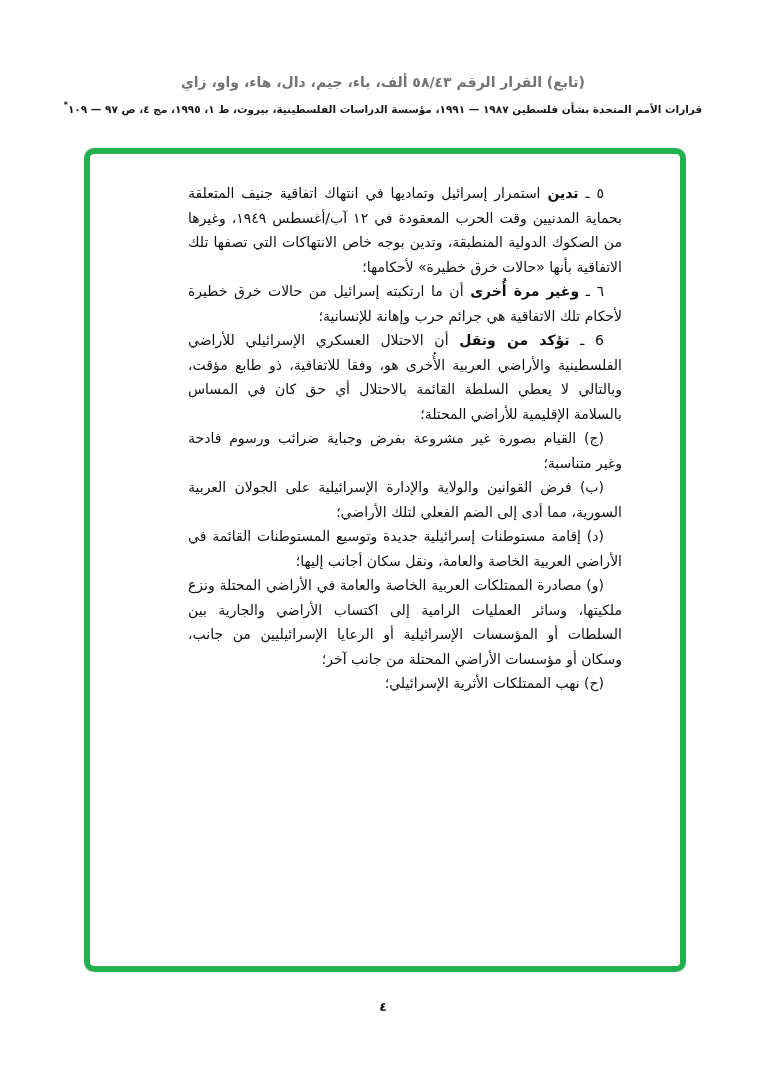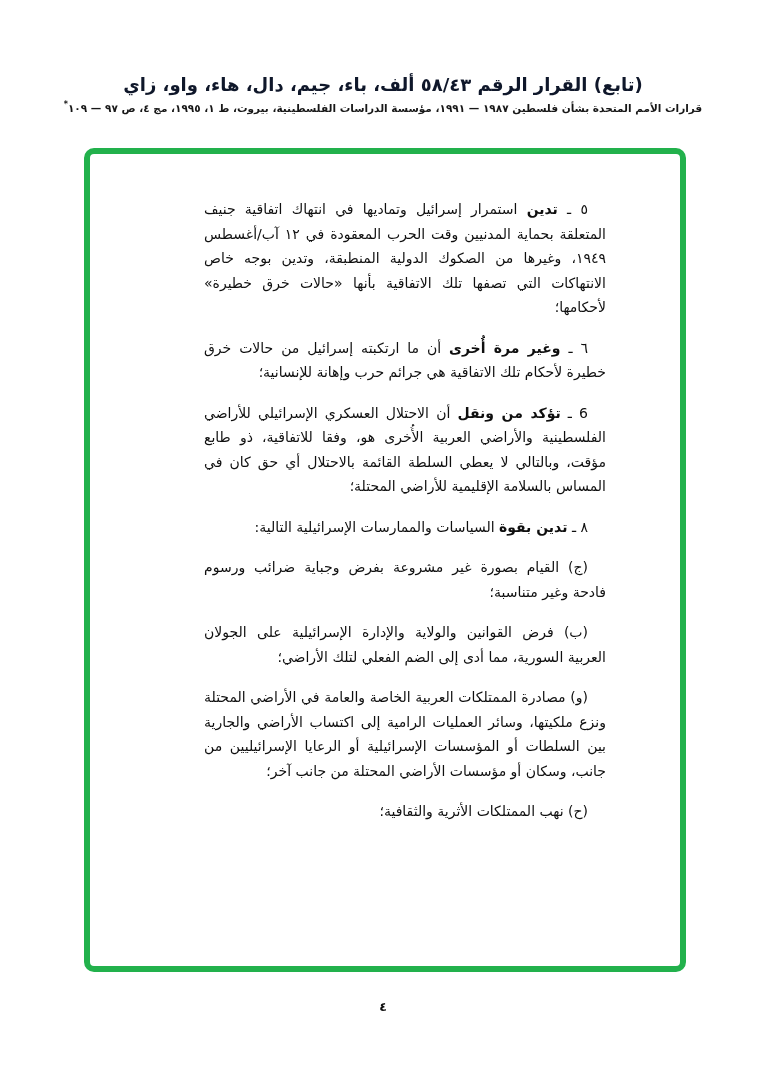--- a/index.html
+++ b/index.html
@@ -9,26 +9,26 @@
     width:766px;height:1084px;
     background:#ffffff;
     font-family:"DejaVu Sans",sans-serif;
     direction:rtl;
     overflow:hidden;
     color:#111111;
   }
   .header{position:absolute;top:74px;left:0;right:0;text-align:center;}
   .title{
     font-weight:bold;
-    font-size:18px;
+    font-size:14px;
     letter-spacing:0.2px;
-    color:#0f172a;
+    color:#737373;
   }
   .source{
-    margin-top:5px;
+    margin-top:11px;
     font-weight:bold;
     font-size:10.5px;
     color:#171717;
     white-space:nowrap;
   }
   .source sup{font-size:8px;}
   .green-box{
     position:absolute;
     left:84px;top:148px;
     width:602px;height:824px;
@@ -36,21 +36,21 @@
     border:6px solid #22b14c;
     border-radius:10px;
     background:#ffffff;
   }
   .text-col{
     position:absolute;
     top:27px;right:58px;
     width:434px;
   }
   .para{
-    margin:16px;
+    margin:0;
     text-align:justify;
     font-size:14px;
     line-height:24.5px;
     text-indent:18px;
     color:#0f0f0f;
   }
   .para b{font-weight:bold;}
   .footer{
     position:absolute;
     top:999px;left:0;right:0;
@@ -72,33 +72,33 @@
 
   <div class="green-box">
     <div class="text-col">
 
       <p class="para"><span>٥ ـ</span> <b>تدين</b> <span>استمرار إسرائيل وتماديها في انتهاك اتفاقية جنيف المتعلقة بحماية المدنيين وقت الحرب المعقودة في ١٢ آب/أغسطس ١٩٤٩، وغيرها من الصكوك الدولية المنطبقة، وتدين بوجه خاص الانتهاكات التي تصفها تلك الاتفاقية بأنها «حالات خرق خطيرة» لأحكامها؛</span></p>
 
       <p class="para"><span>٦ ـ</span> <b>وغير مرة أُخرى</b> <span>أن ما ارتكبته إسرائيل من حالات خرق خطيرة لأحكام تلك الاتفاقية هي جرائم حرب وإهانة للإنسانية؛</span></p>
 
       <p class="para"><span>6 ـ</span> <b>تؤكد من ونقل</b> <span>أن الاحتلال العسكري الإسرائيلي للأراضي الفلسطينية والأراضي العربية الأُخرى هو، وفقا للاتفاقية، ذو طابع مؤقت، وبالتالي لا يعطي السلطة القائمة بالاحتلال أي حق كان في المساس بالسلامة الإقليمية للأراضي المحتلة؛</span></p>
 
-      <p class="para"><span>٨ ـ</span> <b>تدين بقوة</b> <span>السياسات والممارسات الإسرائيلية التالية:</span></p>
 
 
       <p class="para"><span>(ج)</span> <span>القيام بصورة غير مشروعة بفرض وجباية ضرائب ورسوم فادحة وغير متناسبة؛</span></p>
 
       <p class="para"><span>(ب)</span> <span>فرض القوانين والولاية والإدارة الإسرائيلية على الجولان العربية السورية، مما أدى إلى الضم الفعلي لتلك الأراضي؛</span></p>
 
+      <p class="para"><span>(د)</span> <span>إقامة مستوطنات إسرائيلية جديدة وتوسيع المستوطنات القائمة في الأراضي العربية الخاصة والعامة، ونقل سكان أجانب إليها؛</span></p>
 
 
       <p class="para"><span>(و)</span> <span>مصادرة الممتلكات العربية الخاصة والعامة في الأراضي المحتلة ونزع ملكيتها، وسائر العمليات الرامية إلى اكتساب الأراضي والجارية بين السلطات أو المؤسسات الإسرائيلية أو الرعايا الإسرائيليين من جانب، وسكان أو مؤسسات الأراضي المحتلة من جانب آخر؛</span></p>
 
 
-      <p class="para"><span>(ح)</span> <span>نهب الممتلكات الأثرية والثقافية؛</span></p>
+      <p class="para"><span>(ح)</span> <span>نهب الممتلكات الأثرية الإسرائيلي؛</span></p>
 
     </div>
   </div>
 
   <div class="footer">
     <span>٤</span>
   </div>
 
 </div>
 

